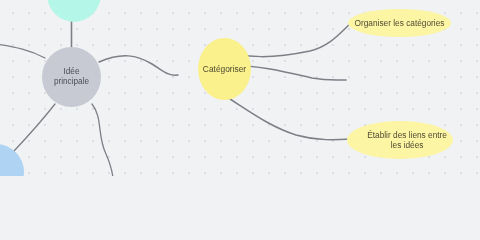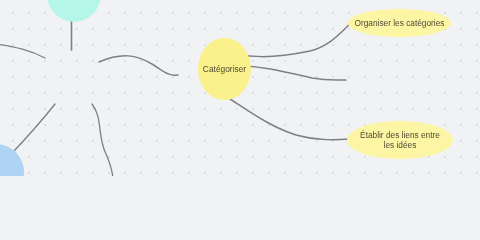--- a/index.html
+++ b/index.html
@@ -88,21 +88,21 @@
     border-radius: 50%;
     background: #fcf5a4;
   }
   .leaf .node-label {
     font-size: 8.3px;
     color: #4f4b33;
     padding: 0 6px;
   }
   #leaf-0 { left: 348px; top: 9px;   width: 103px; height: 28px; }
   #leaf-1 { left: 344px; top: 63px;  width: 105px; height: 33px; }
-  #leaf-2 { left: 347px; top: 121px; width: 106px; height: 38px; }
+  #leaf-2 { left: 347px; top: 121px; width: 106px; height: 38px; justify-content: flex-end; }
 </style>
 </head>
 <body>
 
 <div id="canvas">
 
   <svg id="edges" viewBox="0 0 480 176" width="480" height="176" xmlns="http://www.w3.org/2000/svg">
     <g fill="none" stroke="#7c7f86" stroke-width="1.3" stroke-linecap="round">
 
       <path d="M 71.5 50 L 71.5 20" stroke-width="1.6"></path>
@@ -124,20 +124,24 @@
   </svg>
 
   <div class="node" id="node-teal">
     <span class="node-label"></span>
   </div>
 
   <div class="node" id="node-blue">
     <span class="node-label"></span>
   </div>
 
+  <div class="node" id="node-central">
+    <span class="node-label">Idée
+principale</span>
+  </div>
 
   <div class="node" id="node-categorize">
     <span class="node-label">Catégoriser</span>
   </div>
 
   <div class="node leaf" id="leaf-0">
     <span class="node-label">Organiser les catégories</span>
   </div>
 
 

